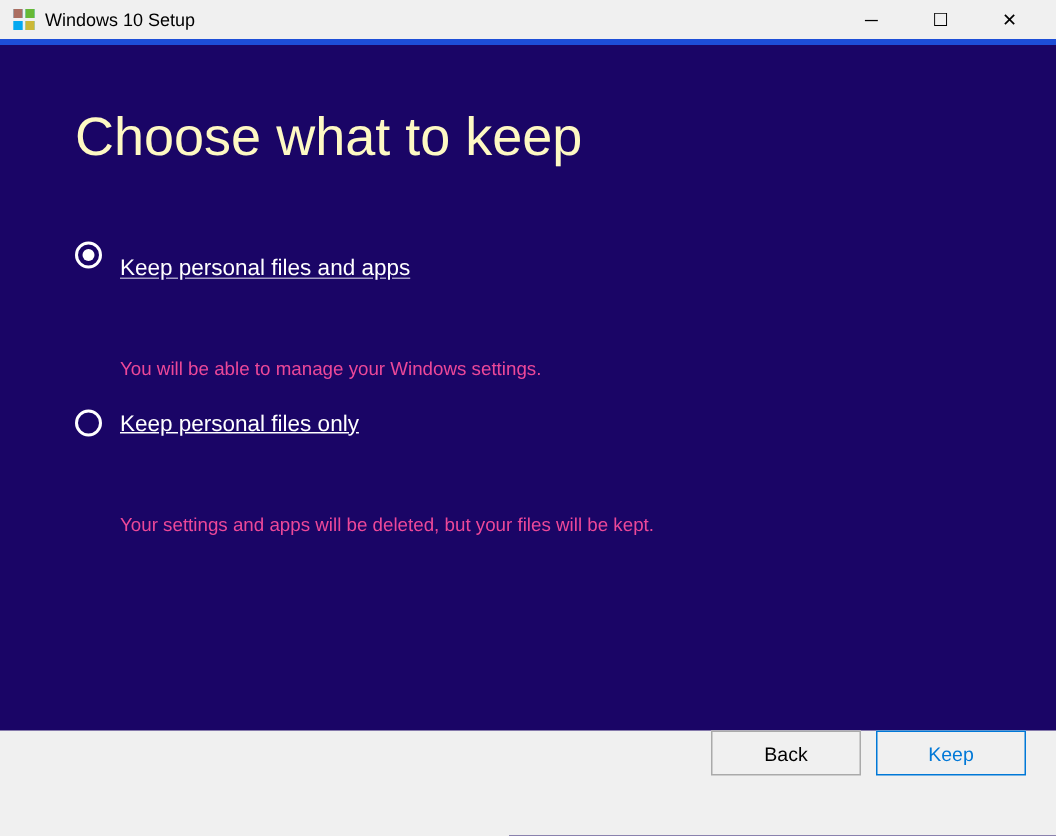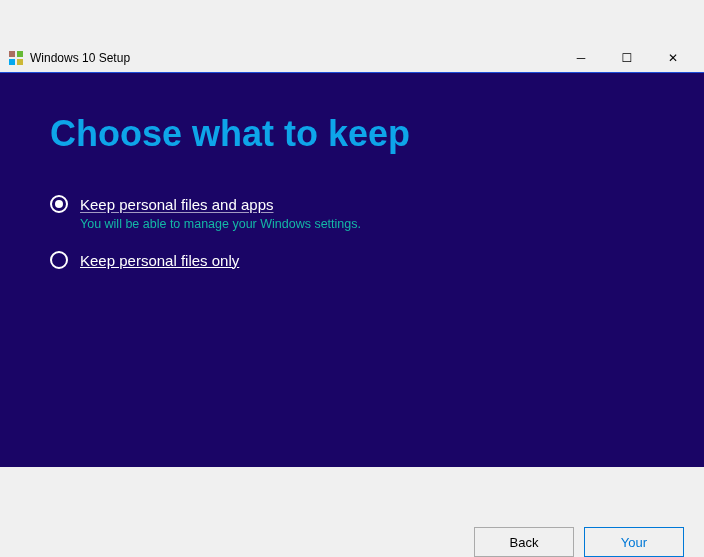--- a/index.html
+++ b/index.html
@@ -15,22 +15,21 @@
     }
 
     
     .title-bar {
       display: flex;
       align-items: center;
       background: #f0f0f0;
       height: 30px;
       padding: 0 8px;
       flex-shrink: 0;
-      border-bottom: 1px solid #1d4ed8;
-      margin-top: 43px;
+      border-bottom: 4px solid #1d4ed8;
     }
 
     .title-bar-icon {
       width: 16px;
       height: 16px;
       margin-right: 6px;
       flex-shrink: 0;
     }
 
     .title-bar-title {
@@ -61,23 +60,23 @@
     .main-window {
       flex: 1;
       background: #1a0566;
       display: flex;
       flex-direction: column;
       padding: 40px 50px 30px 50px;
       position: relative;
     }
 
     .page-title {
-      color: #0ea5e9;
+      color: #fef9c3;
       font-size: 36px;
-      font-weight: 700;
+      font-weight: 400;
       margin-bottom: 40px;
     }
 
     .options-list {
       display: flex;
       flex-direction: column;
       gap: 20px;
     }
 
     .option-item {
@@ -119,38 +118,40 @@
     .option-label {
       color: #ffffff;
       font-size: 15px;
       text-decoration: underline;
     }
 
     .option-label.selected {
       text-decoration: underline;
       text-decoration-color: rgba(255,255,255,0.6);
       text-underline-offset: 2px;
+      margin-top: 18px;
     }
 
     .option-description {
-      color: #14b8a6;
+      color: #ec4899;
       font-size: 12.5px;
       padding-left: 30px;
+      margin-top: 48px;
     }
 
     
     .bottom-bar {
       position: absolute;
       bottom: 0;
       left: 0;
       right: 0;
-      height: 90px;
-      background: #f0f0f0;
-      display: flex;
-      align-items: flex-end;
+      height: 70px;
+      background: #f0f0f0;
+      display: flex;
+      align-items: flex-start;
       justify-content: flex-end;
       padding: 0 20px;
       gap: 10px;
     }
 
     .btn {
       width: 100px;
       height: 30px;
       border: 1px solid #aaa;
       background: #f0f0f0;
@@ -203,24 +204,25 @@
         <span class="option-label selected">Keep personal files and apps</span>
       </div>
       <span class="option-description">You will be able to manage your Windows settings.</span>
     </div>
 
     <div class="option-item">
       <div class="option-label-row">
         <div class="radio-outer"></div>
         <span class="option-label">Keep personal files only</span>
       </div>
+      <span class="option-description">Your settings and apps will be deleted, but your files will be kept.</span>
     </div>
 
     <div class="option-item">
     </div>
 
   </div>
 
   <div class="bottom-bar">
     <button class="btn">Back</button>
-    <button class="btn btn-next">Your</button>
+    <button class="btn btn-next">Keep</button>
   </div>
 </div>
 
 </body></html>

